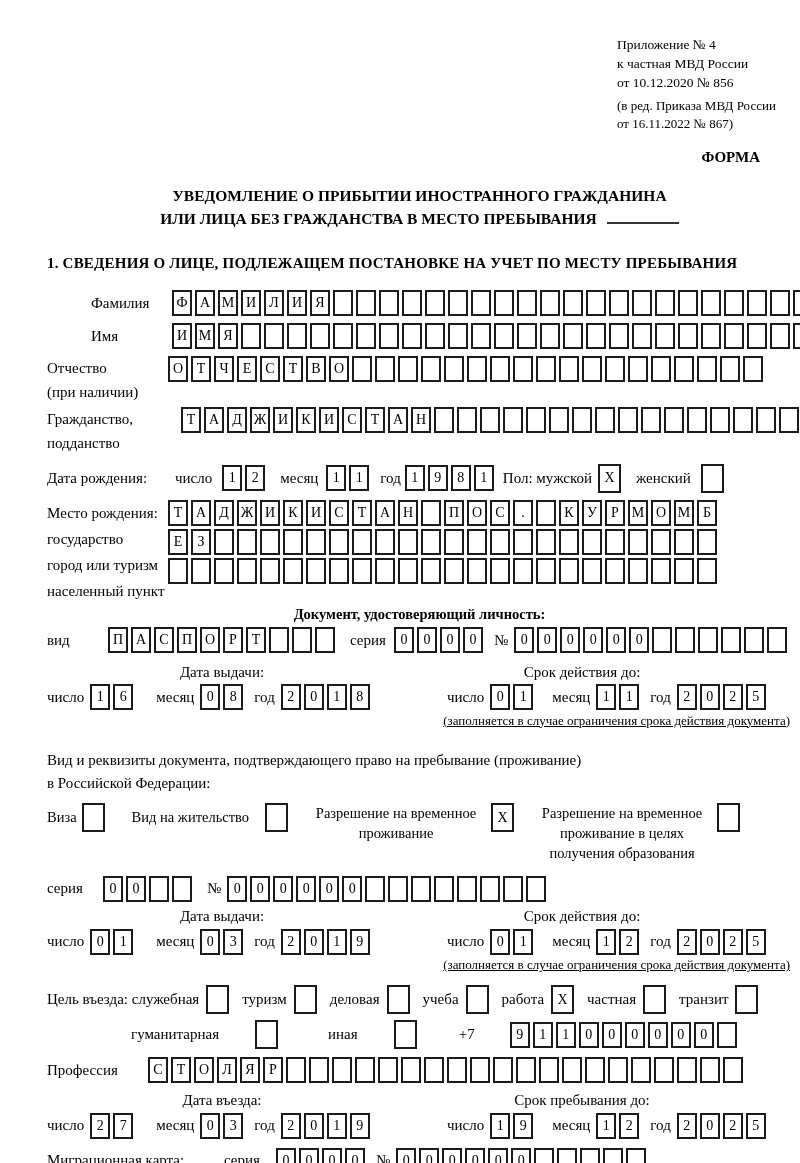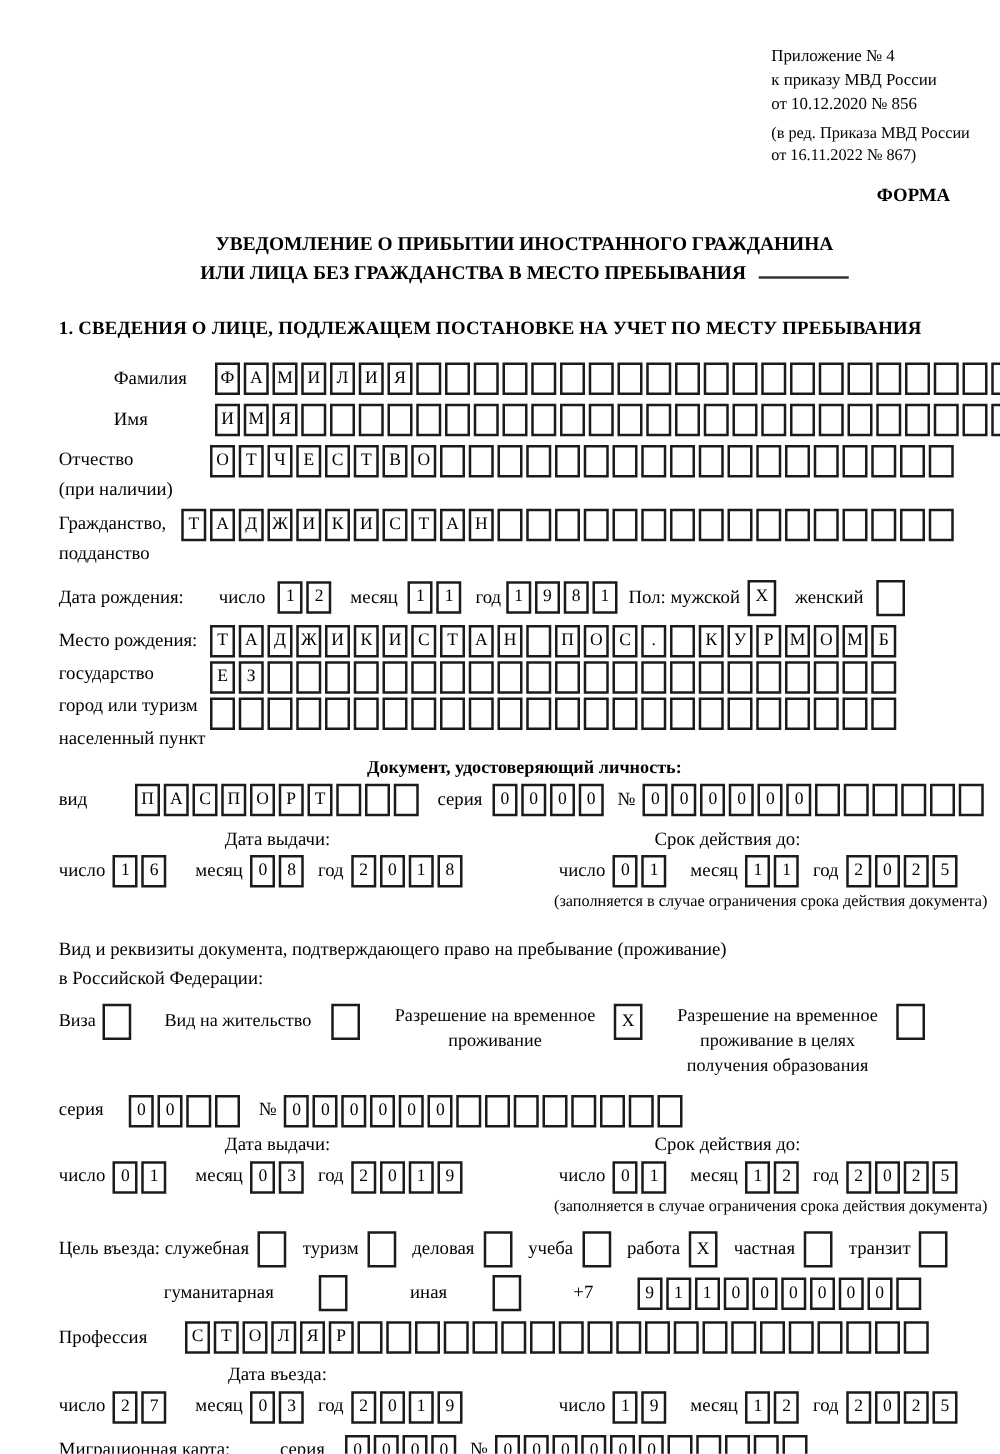--- a/index.html
+++ b/index.html
@@ -44,41 +44,41 @@
   .stack .cells { margin-bottom:3px; }
   .gap8 { margin-left:8px; } .gap12 { margin-left:12px; } .gap16 { margin-left:16px; } .gap24 { margin-left:24px; }
 
   .dates-head { display:flex; margin-top:10px; }
   .dates-head .h1 { width:350px; text-align:center; }
   .dates-head .h2 { width:370px; text-align:center; }
   .dates-row { display:flex; align-items:center; margin-top:3px; }
   .dategrp { display:inline-flex; align-items:center; }
   .dategrp .lbl { margin-right:6px; line-height:27px; }
   .dategrp .cells { margin-right:8px; }
-  .note { font-size:13px; text-align:right; margin-top:2px; padding-right:2px; }
+  .note { font-size:13px; text-align:right; margin-top:2px; padding-right:2px;text-decoration:underline; }
 
   .doc-heading { text-align:center; font-weight:bold; font-size:14.5px; margin-top:10px; }
 
   .permit-row { display:flex; align-items:flex-start; margin-top:8px; }
   .permit-opt { text-align:center; line-height:20px; font-size:14.5px; }
   .opt3 { width:178px; } .opt4 { width:178px; }
 
   .purpose-row { display:flex; align-items:center; margin-top:12px; flex-wrap:nowrap; }
   .purpose-row .lbl { margin-right:7px; line-height:29px; }
   .purpose-row .cb { margin-right:10px; }
   .indent84 { margin-left:84px;gap:29px; }
 </style>
 </head>
 <body>
 
 <div class="page">
 
   <div class="appendix">
     <div>Приложение № 4</div>
-    <div>к приказу МВД России</div>
+    <div>к частная МВД России</div>
     <div>от 10.12.2020 № 856</div>
     <div class="grp2">
       <div>(в ред. Приказа МВД России</div>
       <div>от 16.11.2022 № 867)</div>
     </div>
   </div>
 
   <div class="forma">ФОРМА</div>
 
   <div class="title">
@@ -184,21 +184,21 @@
         <span class="cell"></span>
         <span class="cell"></span>
         <span class="cell"></span>
         <span class="cell"></span>
         <span class="cell"></span>
         <span class="cell"></span>
         <span class="cell"></span>
       </span>
   </div>
 
-  <div class="frow" style="margin-top:2px;">
+  <div class="frow" style="margin-top:2px;gap:36px;">
     <span class="lblcol w-cit">
       <span style="display:block;">Гражданство,</span>
       <span style="display:block;">подданство</span>
     </span>
     <span class="cells">
         <span class="cell">Т</span>
         <span class="cell">А</span>
         <span class="cell">Д</span>
         <span class="cell">Ж</span>
         <span class="cell">И</span>
@@ -610,20 +610,21 @@
         <span class="cell"></span>
         <span class="cell"></span>
         <span class="cell"></span>
         <span class="cell"></span>
         <span class="cell"></span>
       </span>
   </div>
 
   <div class="dates-head" style="margin-top:8px;">
     <span class="h1">Дата въезда:</span>
+    <span class="h2">Срок пребывания до:</span>
   </div>
   <div class="dates-row">
     <span class="dategrp" style="width:360px;">
       <span class="lbl">число</span>
       <span class="cells">
           <span class="cell">2</span>
           <span class="cell">7</span>
         </span>
       <span class="lbl gap12">месяц</span>
       <span class="cells">

